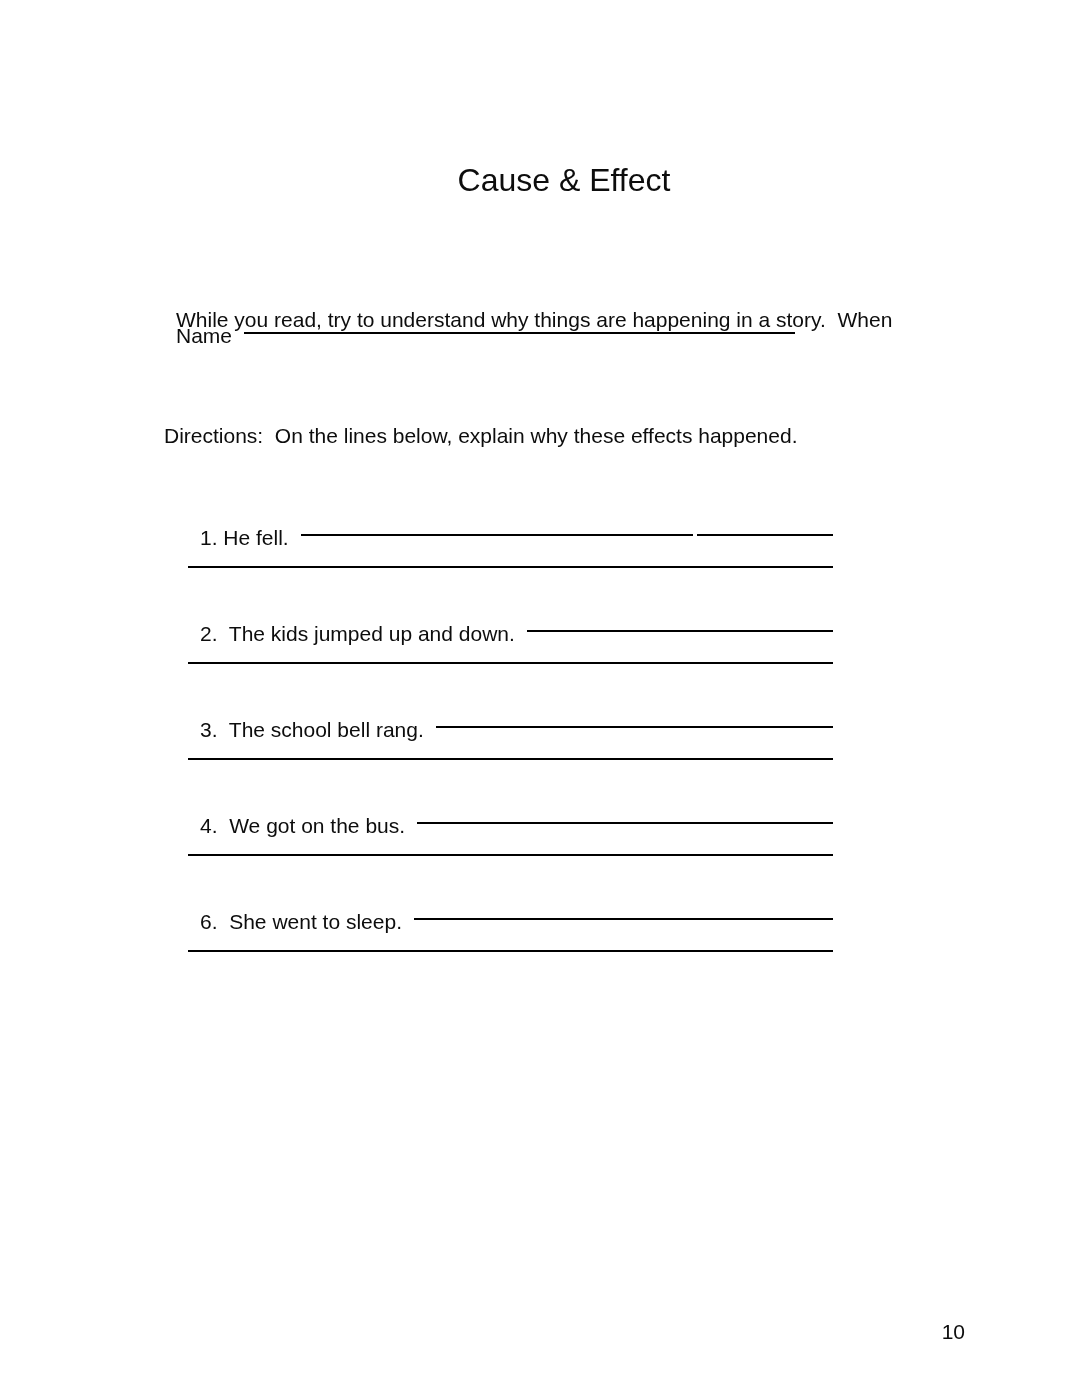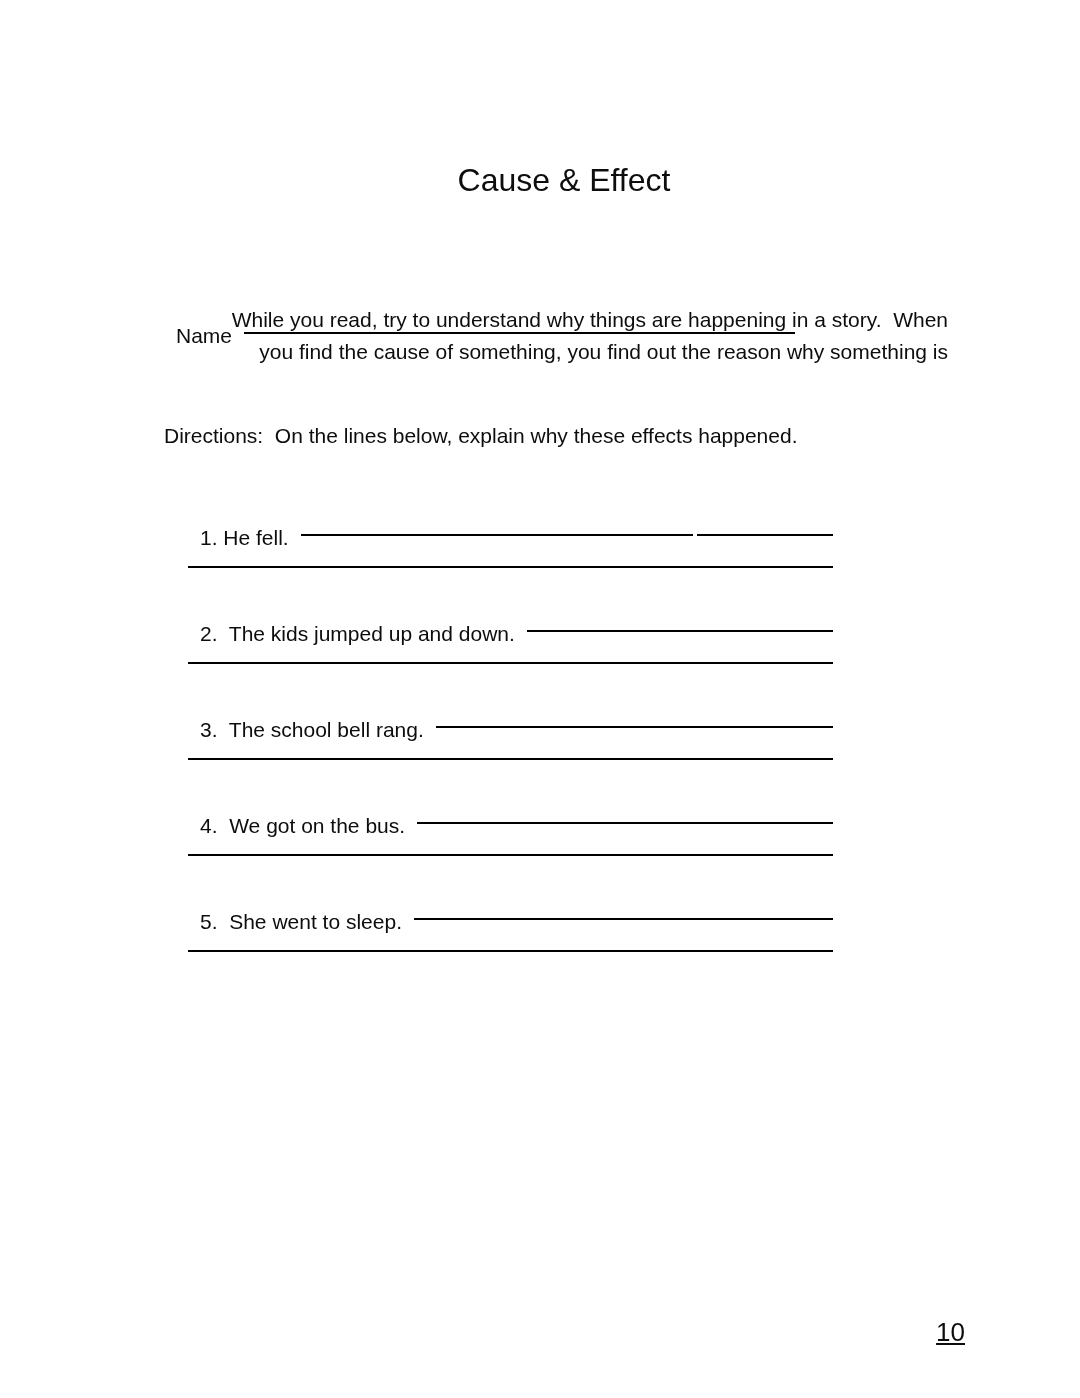--- a/index.html
+++ b/index.html
@@ -42,21 +42,20 @@
     flex: none;
     width: 551px;
     border-bottom: 2px solid #000000;
     margin-bottom: 4px;
   }
   .intro {
     position: absolute;
     top: 256px;
     left: 128px;
     width: 820px;
-    text-align: right;
   }
   .intro-line { height: 32px; white-space: pre; }
   .directions {
     position: absolute;
     top: 384px;
     left: 128px;
     white-space: pre;
   }
   .questions {
     position: absolute;
@@ -81,40 +80,38 @@
   }
   .q-row2 { height: 32px; }
   .q-row2-line {
     height: 26px;
     border-bottom: 2px solid #000000;
   }
   .page-number {
     position: absolute;
     top: 1280px;
     right: 127px;
-    font-size: 26px;
+    font-size: 21px;
     line-height: 32px;
-    text-decoration: underline;
   }
 </style>
 </head>
 <body>
 
 <div class="page">
 
   <h1 class="title">Cause &amp; Effect</h1>
 
   <div class="name-row">
     <span class="name-label">Name</span>
     <span class="name-blank"></span>
   </div>
 
   <div class="intro">
     <div class="intro-line">While you read, try to understand why things are happening in a story.  When</div>
-    <div class="intro-line">you find the cause of something, you find out the reason why something is</div>
   </div>
 
   <div class="directions">Directions:  On the lines below, explain why these effects happened.</div>
 
   <div class="questions">
 
     <div class="question">
       <div class="q-row1">
         <span class="q-label">1. He fell.</span>
         <span class="q-blank-fill"></span>
@@ -150,21 +147,21 @@
         <span class="q-label">4.  We got on the bus.</span>
         <span class="q-blank-fill"></span>
       </div>
       <div class="q-row2">
         <div class="q-row2-line"></div>
       </div>
     </div>
 
     <div class="question">
       <div class="q-row1">
-        <span class="q-label">5.  She went to sleep.</span>
+        <span class="q-label">6.  She went to sleep.</span>
         <span class="q-blank-fill"></span>
       </div>
       <div class="q-row2">
         <div class="q-row2-line"></div>
       </div>
     </div>
 
   </div>
 
   <div class="page-number">10</div>

